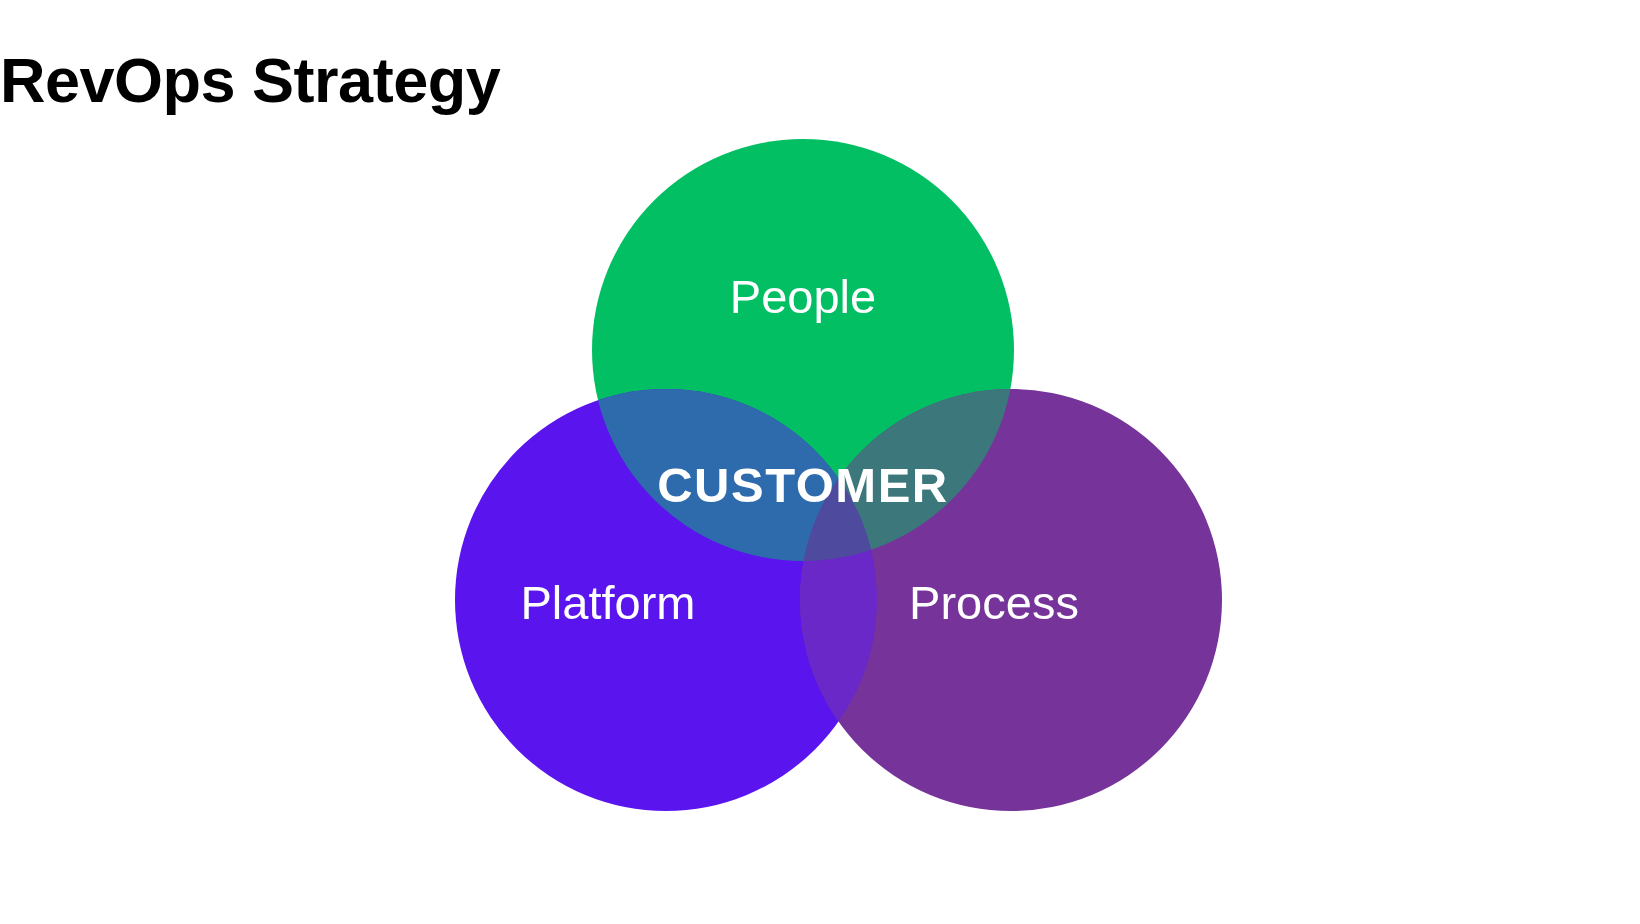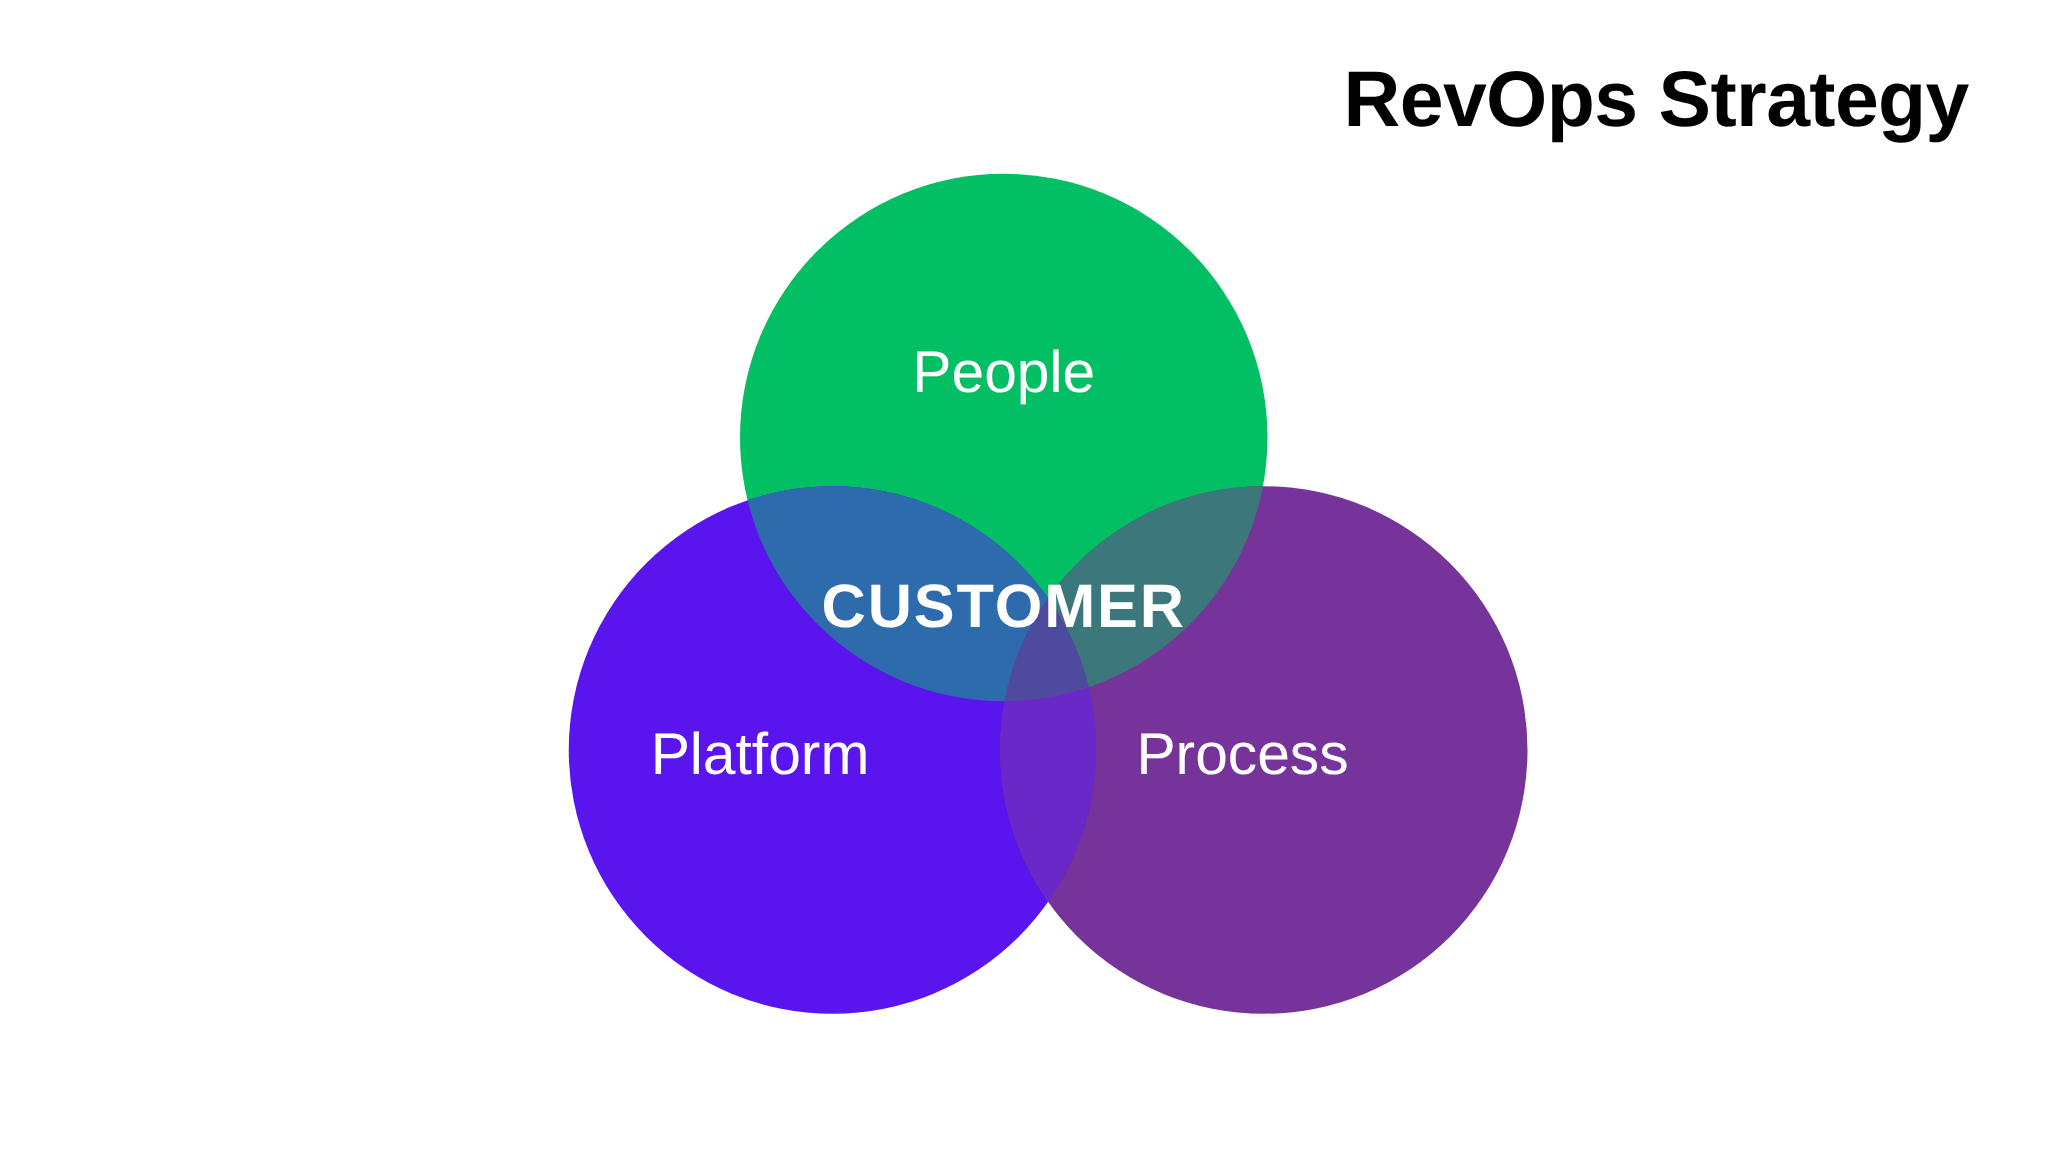--- a/index.html
+++ b/index.html
@@ -23,21 +23,21 @@
     width: 1640px;
     height: 924px;
     background: #ffffff;
   }
 
   .diagram-title {
     position: absolute;
     left: 0;
     top: 46px;
     width: 1575px;
-    text-align: right;
+    text-align: left;
     font-family: "Liberation Sans", sans-serif;
     font-size: 63px;
     font-weight: bold;
     letter-spacing: -0.5px;
     color: #000000;
     line-height: 1.1;
     white-space: nowrap;
   }
 
   #venn-svg {

